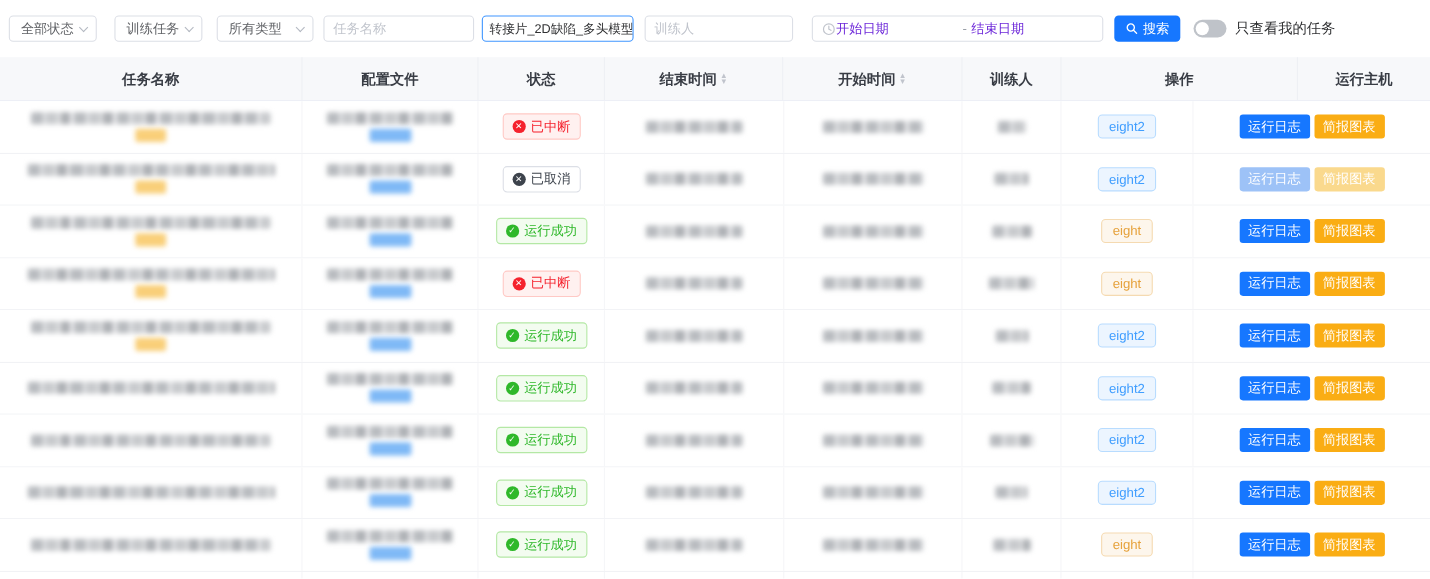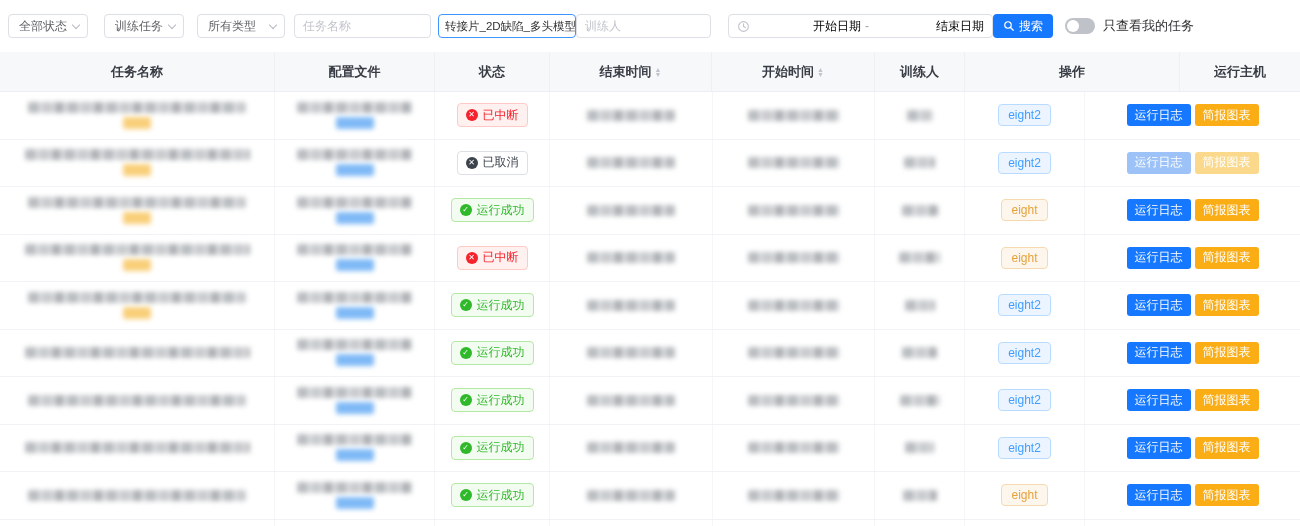--- a/index.html
+++ b/index.html
@@ -10,29 +10,29 @@
   .filter-bar { display:flex; align-items:center; height:52px; padding-left:8px; background:#fff; }
   .ctl { height:24px; border:1px solid #dcdfe6; border-radius:4px; background:#fff;
     display:flex; align-items:center; font-size:12px; color:#606266; }
   .select { justify-content:space-between; padding:0 8px 0 10px; cursor:pointer; }
   .chev { width:6px; height:6px; border-right:1.4px solid #b4b9c2; border-bottom:1.4px solid #b4b9c2;
     transform:rotate(45deg); margin-bottom:3px; flex:0 0 auto; }
   .inp { padding:0 8px; }
   .inp .ph { color:#c0c4cc; }
   .inp.active { border-color:#4096ff; color:#303133; font-size:11.5px; padding:0 6px; white-space:nowrap; overflow:hidden; }
   .date-range { padding:0 8px; }
-  .date-range .seg { flex:1; text-align:right; color:#000000; }
+  .date-range .seg { flex:1; text-align:left; color:#6d28d9; }
   .date-range .sep { color:#9aa0a8; padding:0 4px; }
   .btn-search { height:24px; border:none; border-radius:4px; background:#1677ff; color:#fff;
     font-size:12px; display:flex; align-items:center; gap:4px; padding:0 10px; cursor:pointer; }
   .switch { width:30px; height:16px; border-radius:9px; background:#bfc3c9; position:relative; cursor:pointer; }
   .switch .knob { position:absolute; left:2px; top:2px; width:12px; height:12px; border-radius:50%; background:#fff; }
   .toggle-label { font-size:13px; color:#303133; margin-left:8px; }
   .mr16{margin-right:16px}.mr13{margin-right:13px}.mr9{margin-right:9px}.mr7{margin-right:7px}
-  .mr10{}.mr17{margin-right:17px}.mr12{margin-right:12px}
+  .mr10{margin-right:10px}.mr17{margin-right:17px}.mr12{margin-right:12px}
 
   
   .table { width:1300px; }
   .t-head { display:flex; height:40px; background:#f7f8fa; border-bottom:1px solid #ebeef5; }
   .t-head .cell { display:flex; align-items:center; justify-content:center; gap:3px;
     font-size:13px; font-weight:700; color:#383c44; border-right:1px solid #eef0f4; }
   .t-head .cell:last-child { border-right:none; }
   .t-row { display:flex; height:47.5px; border-bottom:1px solid #f1f2f5; background:#fff; }
   .t-row .cell { display:flex; flex-direction:column; align-items:center; justify-content:center;
     gap:4px; border-right:1px solid #f5f6f8; }

